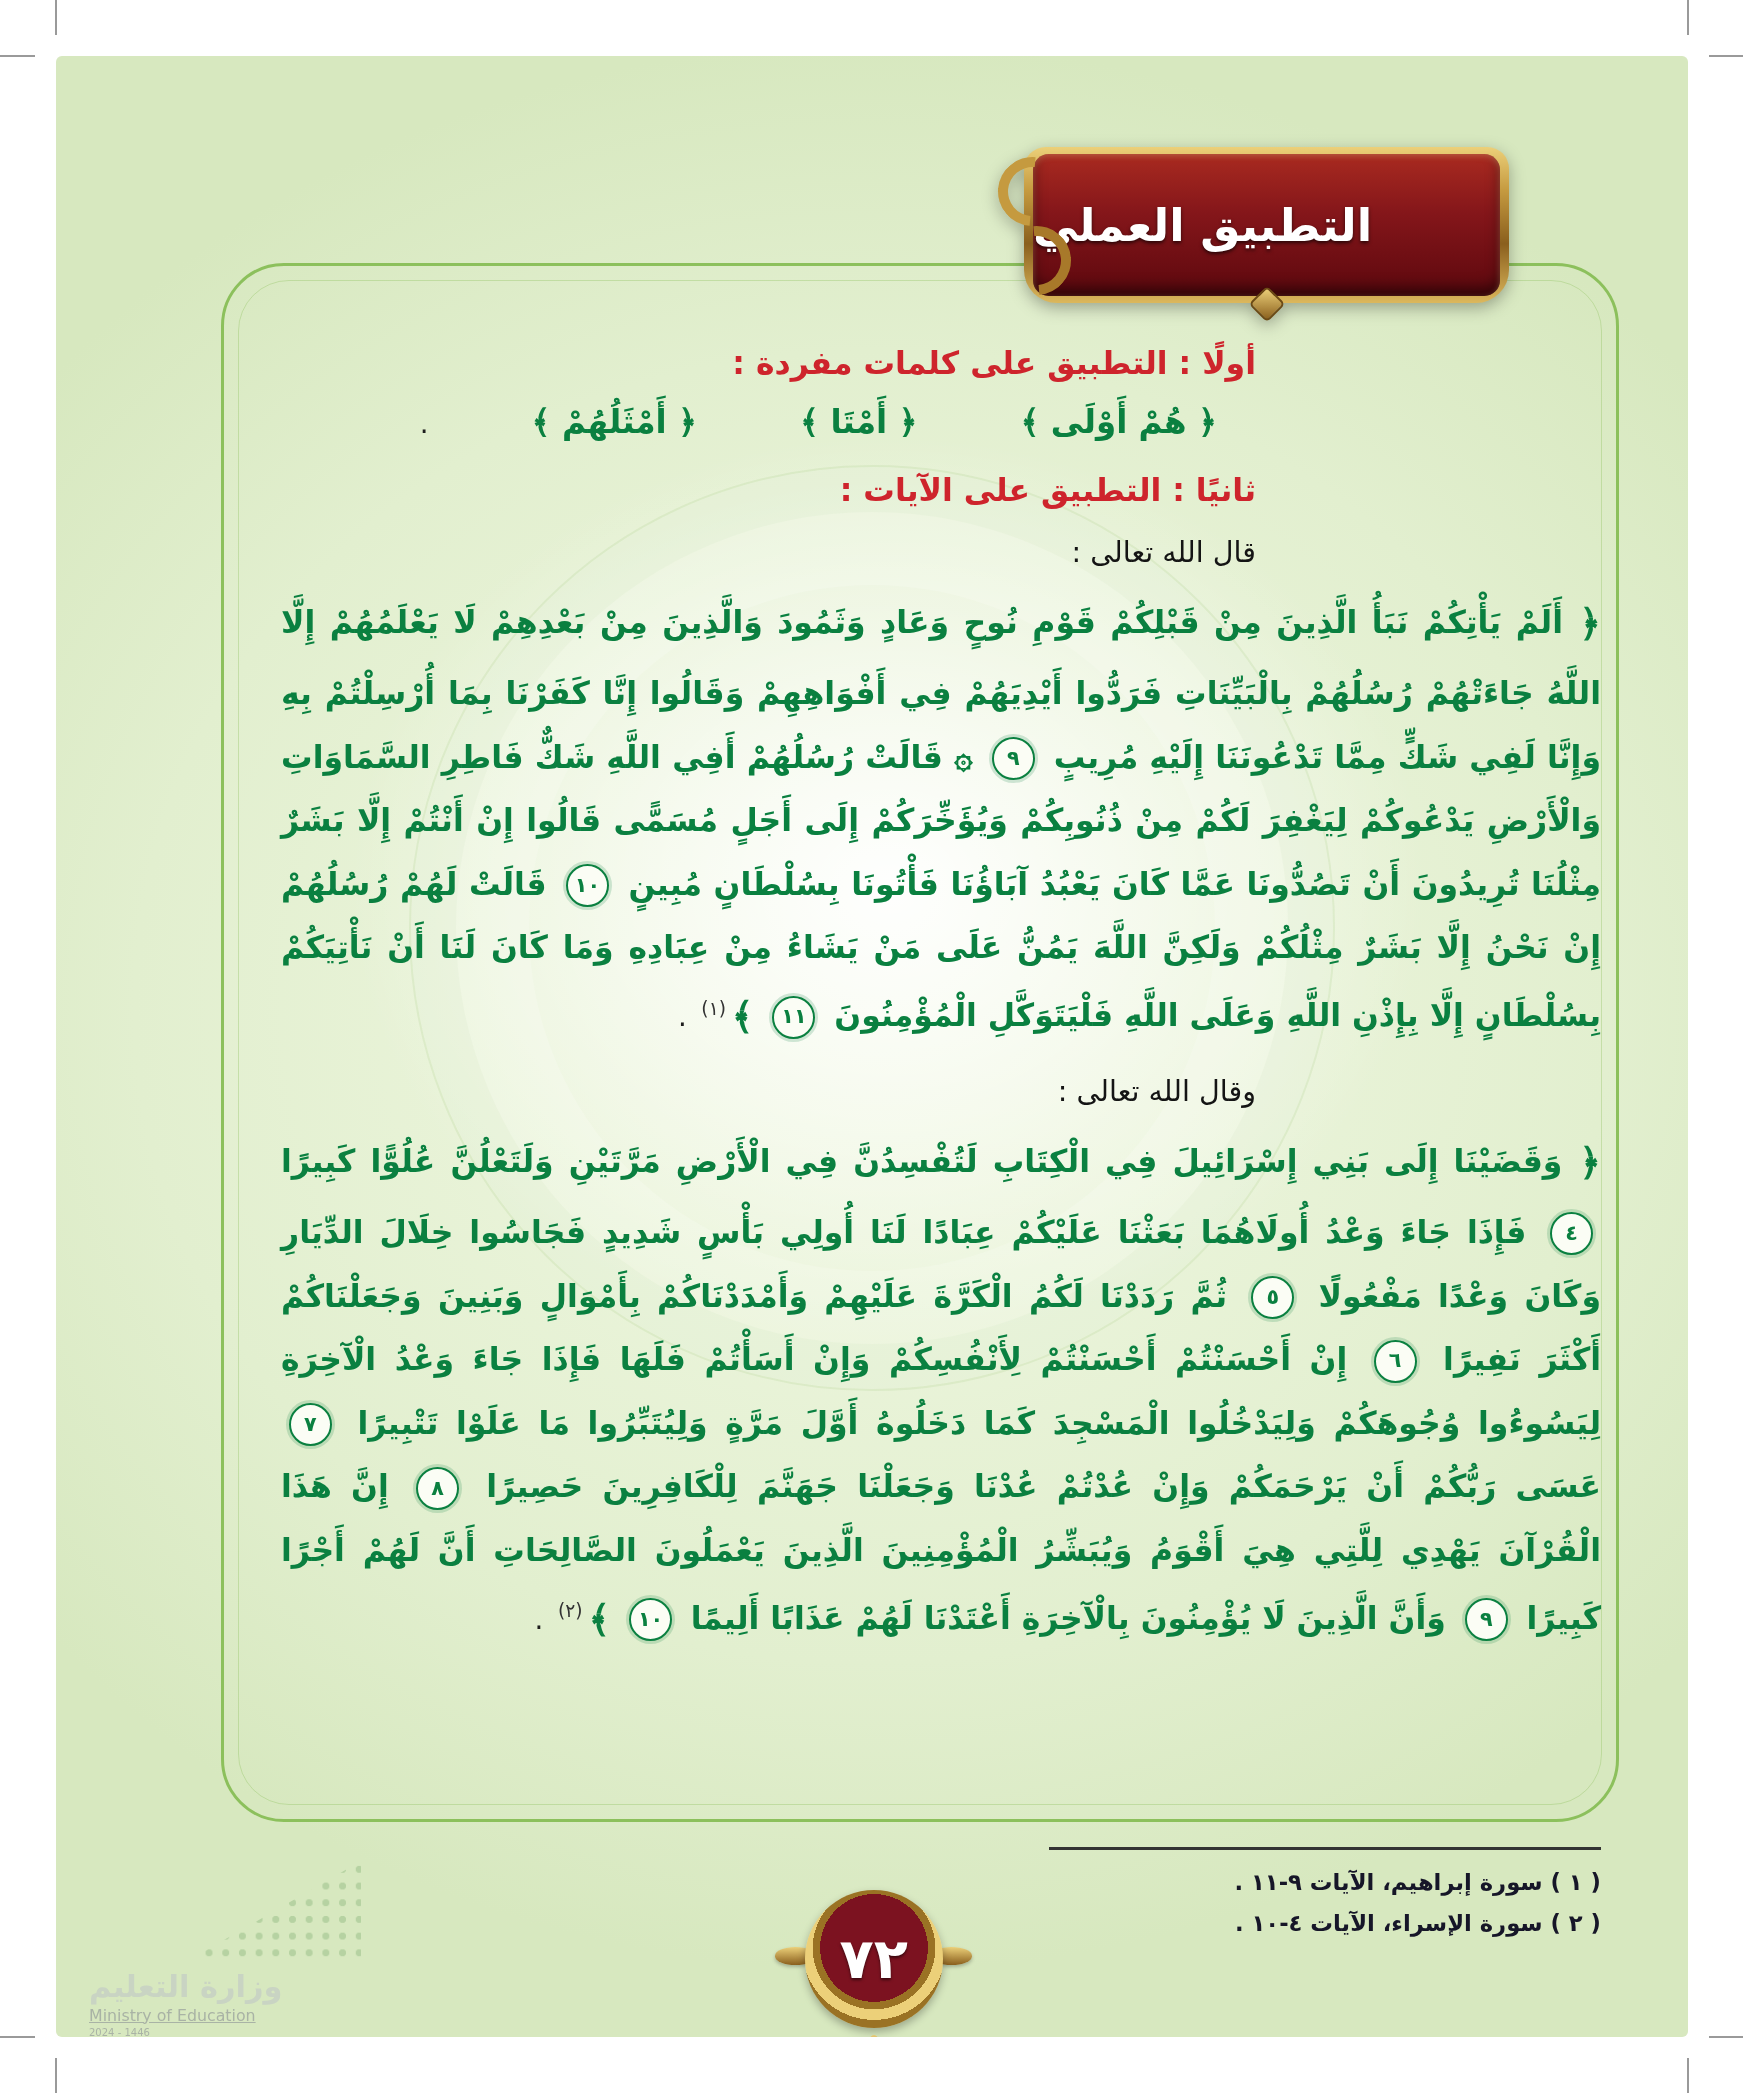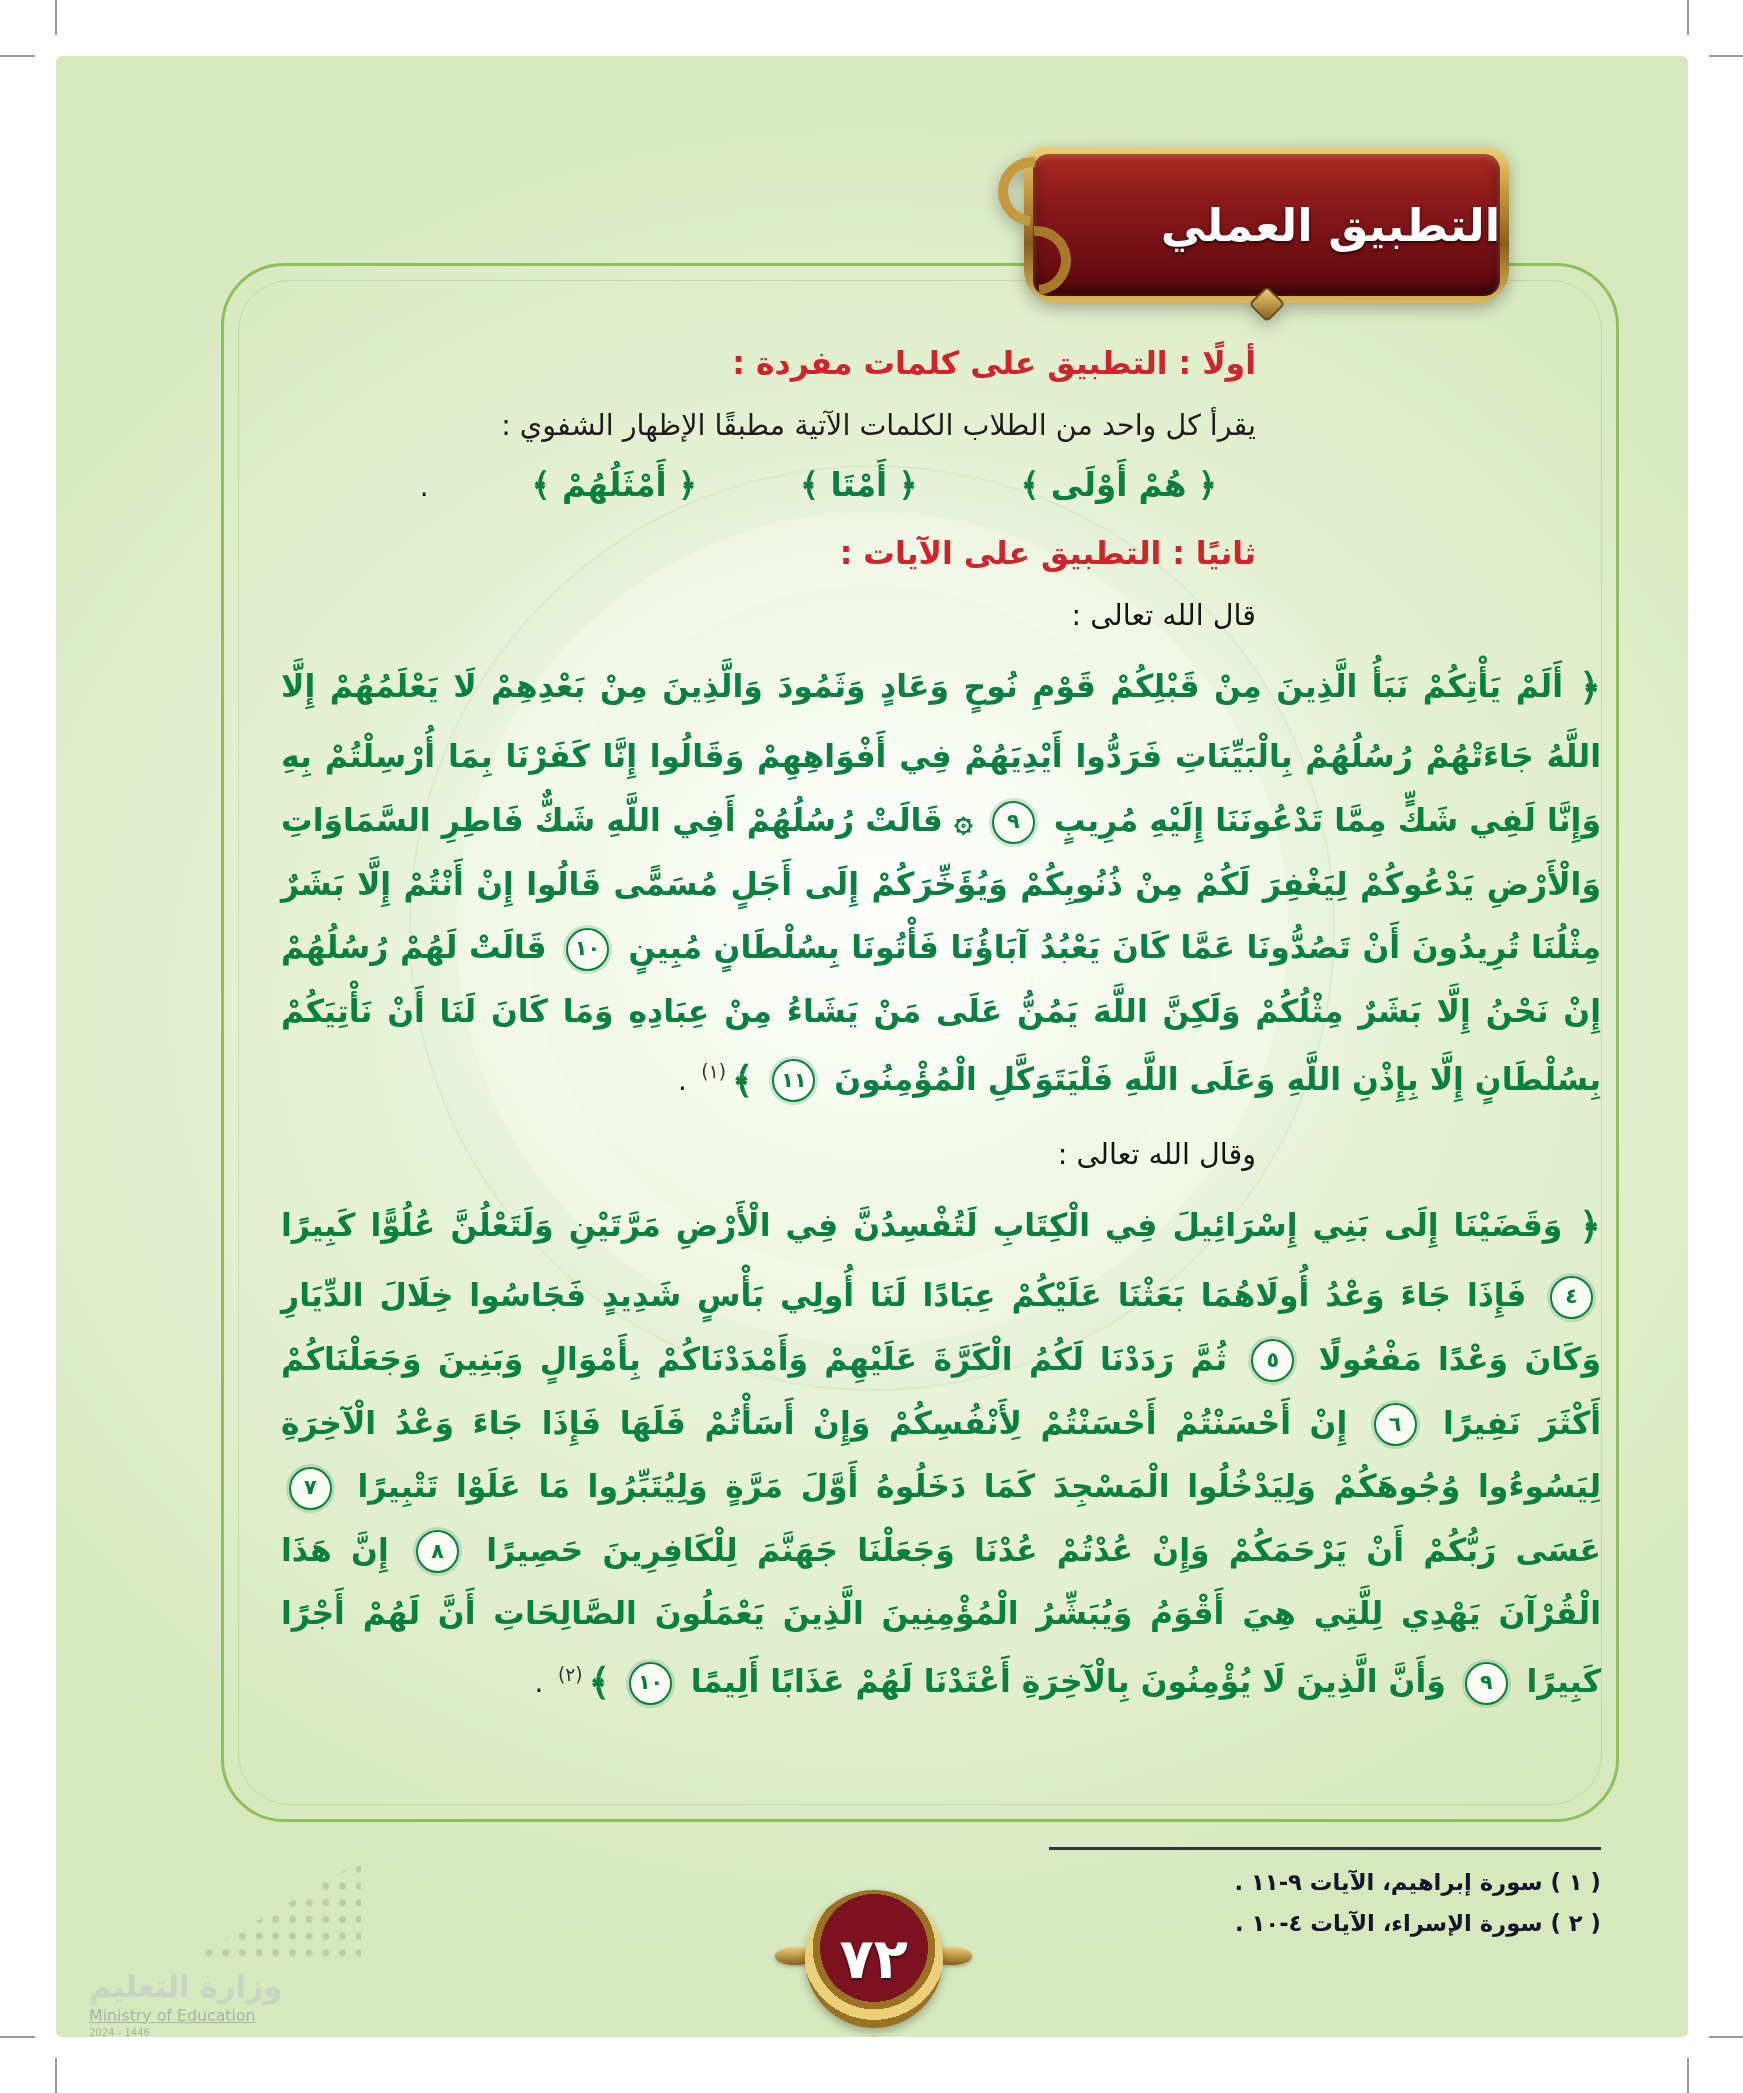--- a/index.html
+++ b/index.html
@@ -60,21 +60,21 @@
   .banner-gold {
     position:absolute; inset:0;
     background: linear-gradient(180deg,#ecd079 0%, #c59a3f 28%, #8a5f1d 62%, #dcb85c 100%);
     border-radius: 21.7px 21.7px 33px 33px;
   }
   .banner-inner {
     position:absolute; inset:6.9px 8.9px;
     background: linear-gradient(180deg,#a92a20 0%, #84161a 42%, #5d080e 100%);
     border-radius:15.8px;
     box-shadow: inset 0 2px 5.9px rgba(255,222,150,.30), inset 0 -7.9px 13.8px rgba(0,0,0,.5);
-    display:flex; align-items:center; justify-content:flex-end;
+    display:flex; align-items:center; justify-content:flex-start;
   }
   .banner-title {
     color:#ffffff; font-size:45px; font-weight:bold;
     text-shadow: 0 2px 3.9px rgba(0,0,0,.65);
     direction:rtl;
   }
   .banner-scroll { position:absolute; left:-25.6px; top:7.9px; width:91px; height:140px; z-index:7; }
   .banner-scroll::before, .banner-scroll::after {
     content:""; position:absolute; width:49px; height:49px; border-radius:50%;
     border:10.8px solid #c59a3f; border-right-color:transparent; border-bottom-color:transparent;
@@ -203,21 +203,20 @@
       <div class="banner-scroll"></div>
       <div class="banner-inner">
         <span class="banner-title">التطبيق العملي</span>
       </div>
       <div class="banner-emblem"></div>
     </div>
 
     <div class="content">
 
       <h2 class="heading">أولًا : التطبيق على كلمات مفردة :</h2>
-      <p class="instruction">يقرأ كل واحد من الطلاب الكلمات الآتية مطبقًا الإظهار الشفوي :</p>
 
       <div class="words-row">
         <span><span class="word">﴿ هُمْ أَوْلَى ﴾</span><span class="word">﴿ أَمْتَا ﴾</span><span class="word">﴿ أَمْثَلُهُمْ ﴾</span></span><span class="words-suffix">.</span>
       </div>
 
       <h2 class="heading">ثانيًا : التطبيق على الآيات :</h2>
 
       <p class="lead">قال الله تعالى :</p>
       <div class="quran"><span class="q-bracket">﴿ </span><span class="q-text">أَلَمْ يَأْتِكُمْ نَبَأُ الَّذِينَ مِنْ قَبْلِكُمْ قَوْمِ نُوحٍ وَعَادٍ وَثَمُودَ وَالَّذِينَ مِنْ بَعْدِهِمْ لَا يَعْلَمُهُمْ إِلَّا اللَّهُ جَاءَتْهُمْ رُسُلُهُمْ بِالْبَيِّنَاتِ فَرَدُّوا أَيْدِيَهُمْ فِي أَفْوَاهِهِمْ وَقَالُوا إِنَّا كَفَرْنَا بِمَا أُرْسِلْتُمْ بِهِ وَإِنَّا لَفِي شَكٍّ مِمَّا تَدْعُونَنَا إِلَيْهِ مُرِيبٍ </span><span class="verse-badge">٩</span> <span class="q-text">۞ قَالَتْ رُسُلُهُمْ أَفِي اللَّهِ شَكٌّ فَاطِرِ السَّمَاوَاتِ وَالْأَرْضِ يَدْعُوكُمْ لِيَغْفِرَ لَكُمْ مِنْ ذُنُوبِكُمْ وَيُؤَخِّرَكُمْ إِلَى أَجَلٍ مُسَمًّى قَالُوا إِنْ أَنْتُمْ إِلَّا بَشَرٌ مِثْلُنَا تُرِيدُونَ أَنْ تَصُدُّونَا عَمَّا كَانَ يَعْبُدُ آبَاؤُنَا فَأْتُونَا بِسُلْطَانٍ مُبِينٍ </span><span class="verse-badge">١٠</span> <span class="q-text">قَالَتْ لَهُمْ رُسُلُهُمْ إِنْ نَحْنُ إِلَّا بَشَرٌ مِثْلُكُمْ وَلَكِنَّ اللَّهَ يَمُنُّ عَلَى مَنْ يَشَاءُ مِنْ عِبَادِهِ وَمَا كَانَ لَنَا أَنْ نَأْتِيَكُمْ بِسُلْطَانٍ إِلَّا بِإِذْنِ اللَّهِ وَعَلَى اللَّهِ فَلْيَتَوَكَّلِ الْمُؤْمِنُونَ </span><span class="verse-badge">١١</span> <span class="q-bracket">﴾</span><sup class="fn-ref">(١)</sup><span class="q-suffix"> .</span></div>
 

